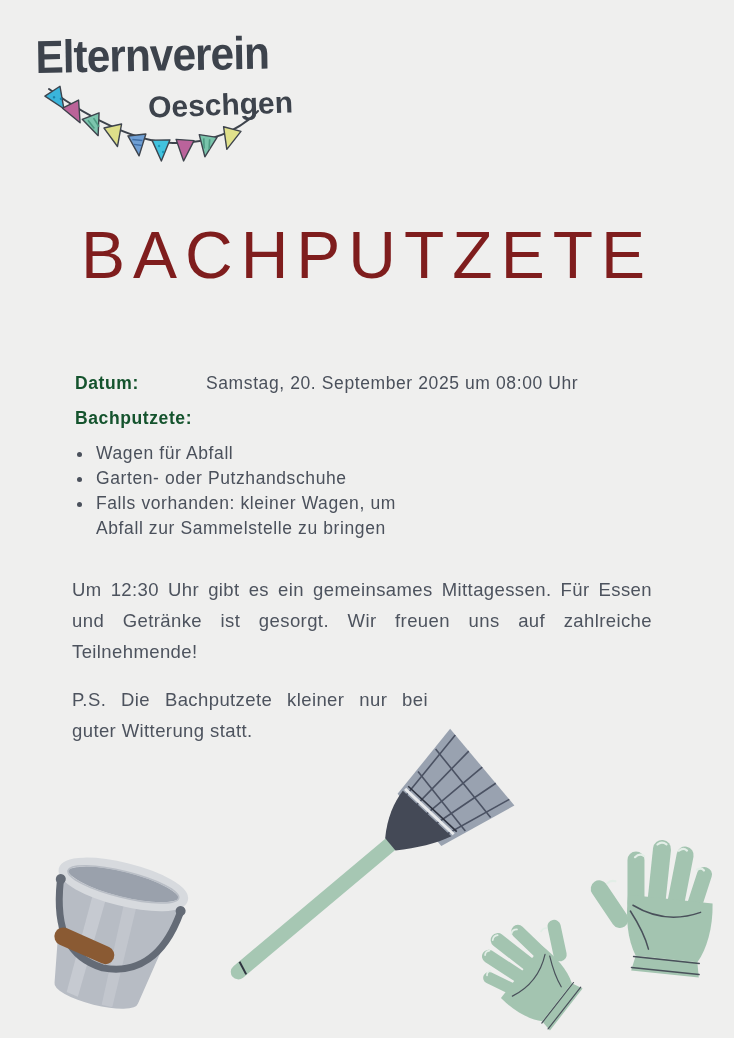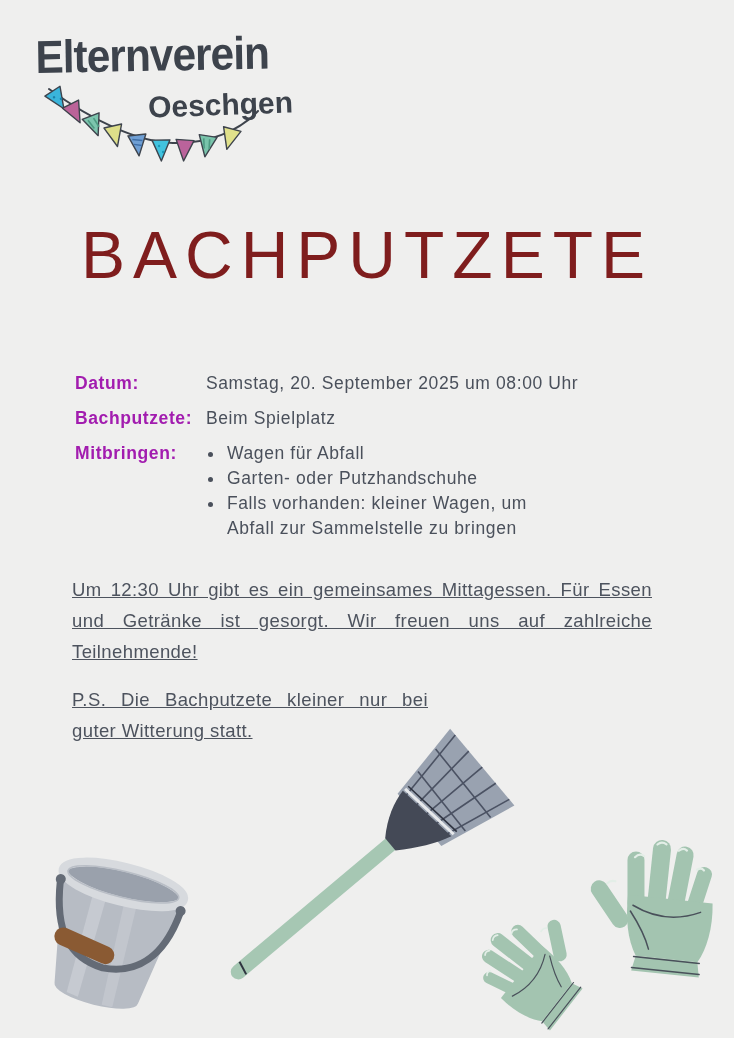--- a/index.html
+++ b/index.html
@@ -25,29 +25,29 @@
   .bunting{position:absolute;left:8px;top:56px;overflow:visible;z-index:1;}
   
   .title{
     position:absolute;left:0;right:0;top:222px;margin:0;
     text-align:center;font-weight:400;font-size:66px;line-height:1;
     letter-spacing:8px;color:#7f1d1d;
   }
   
   .details{position:absolute;left:75px;top:371px;width:592px;font-size:17.5px;}
   .detail-row{display:flex;margin-bottom:10px;line-height:25px;}
-  .detail-label{width:131px;flex:0 0 131px;font-weight:700;color:#a21caf;letter-spacing:.6px;}
+  .detail-label{width:131px;flex:0 0 131px;font-weight:700;color:#14532d;letter-spacing:.6px;}
   .detail-value{letter-spacing:.6px;color:#4a505b;}
   .bring-list{margin:0;padding-left:19px;list-style:disc;color:#4a505b;}
   .bring-list li{letter-spacing:.6px;margin:0;padding-left:2px;}
   .bring-list li:nth-child(3){max-width:346px;}
   
   .body-paragraph,.ps-paragraph{
     position:absolute;margin:0;font-size:18.5px;line-height:31px;
-    letter-spacing:.4px;text-align:justify;color:#4d535e;text-decoration:underline;
+    letter-spacing:.4px;text-align:justify;color:#4d535e;
   }
   .body-paragraph{left:72px;top:574px;width:580px;}
   .ps-paragraph{left:72px;top:684px;width:356px;}
   
   .ill{position:absolute;overflow:visible;}
   .bucket-svg{left:14px;top:832px;transform:rotate(14deg);transform-origin:50% 50%;}
   .broom-svg{left:205px;top:730px;}
   .gloves-svg{left:430px;top:800px;}
 </style>
 </head>
@@ -104,24 +104,22 @@
 
   <h1 class="title">BACHPUTZETE</h1>
 
   <div class="details">
     <div class="detail-row">
       <div class="detail-label">Datum:</div>
       <div class="detail-value">Samstag, 20. September 2025 um 08:00 Uhr</div>
     </div>
     <div class="detail-row">
       <div class="detail-label">Bachputzete:</div>
-      <div class="detail-value">Beim Spielplatz</div>
     </div>
     <div class="detail-row">
-      <div class="detail-label">Mitbringen:</div>
       <ul class="bring-list">
         <li>Wagen für Abfall</li>
         <li>Garten- oder Putzhandschuhe</li>
         <li>Falls vorhanden: kleiner Wagen, um Abfall zur Sammelstelle zu bringen</li>
       </ul>
     </div>
   </div>
 
   <p class="body-paragraph">Um 12:30 Uhr gibt es ein gemeinsames Mittagessen. Für Essen und Getränke ist gesorgt. Wir freuen uns auf zahlreiche Teilnehmende!</p>
   <p class="ps-paragraph">P.S. Die Bachputzete kleiner nur bei guter Witterung statt.</p>

